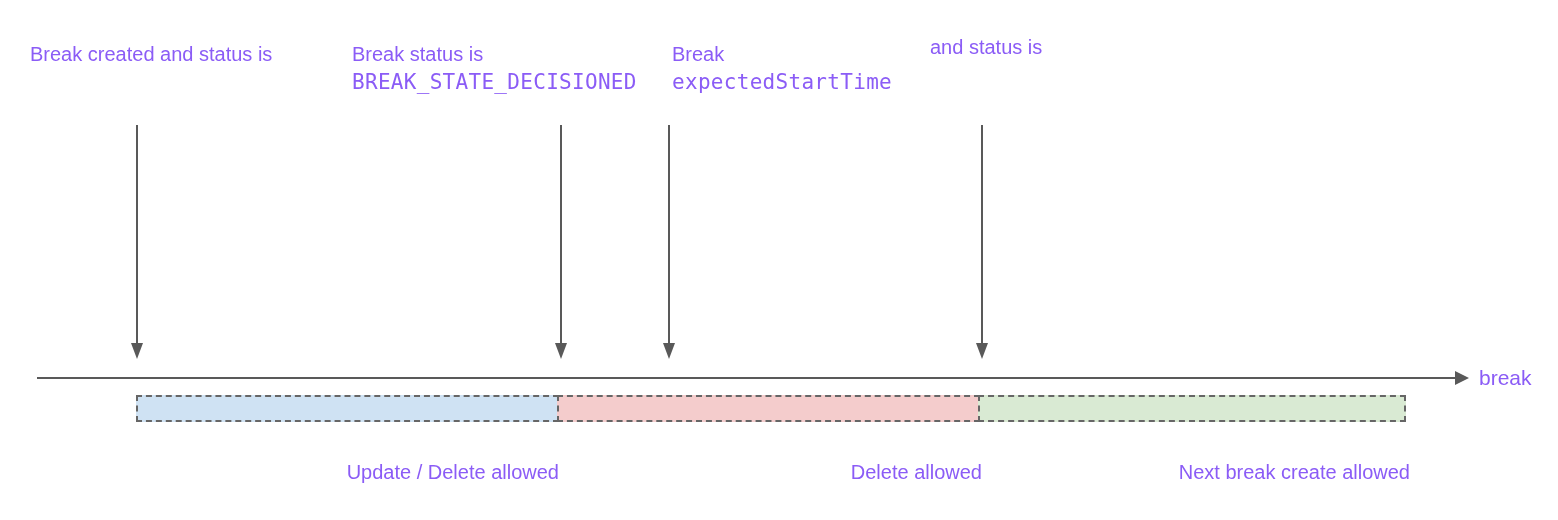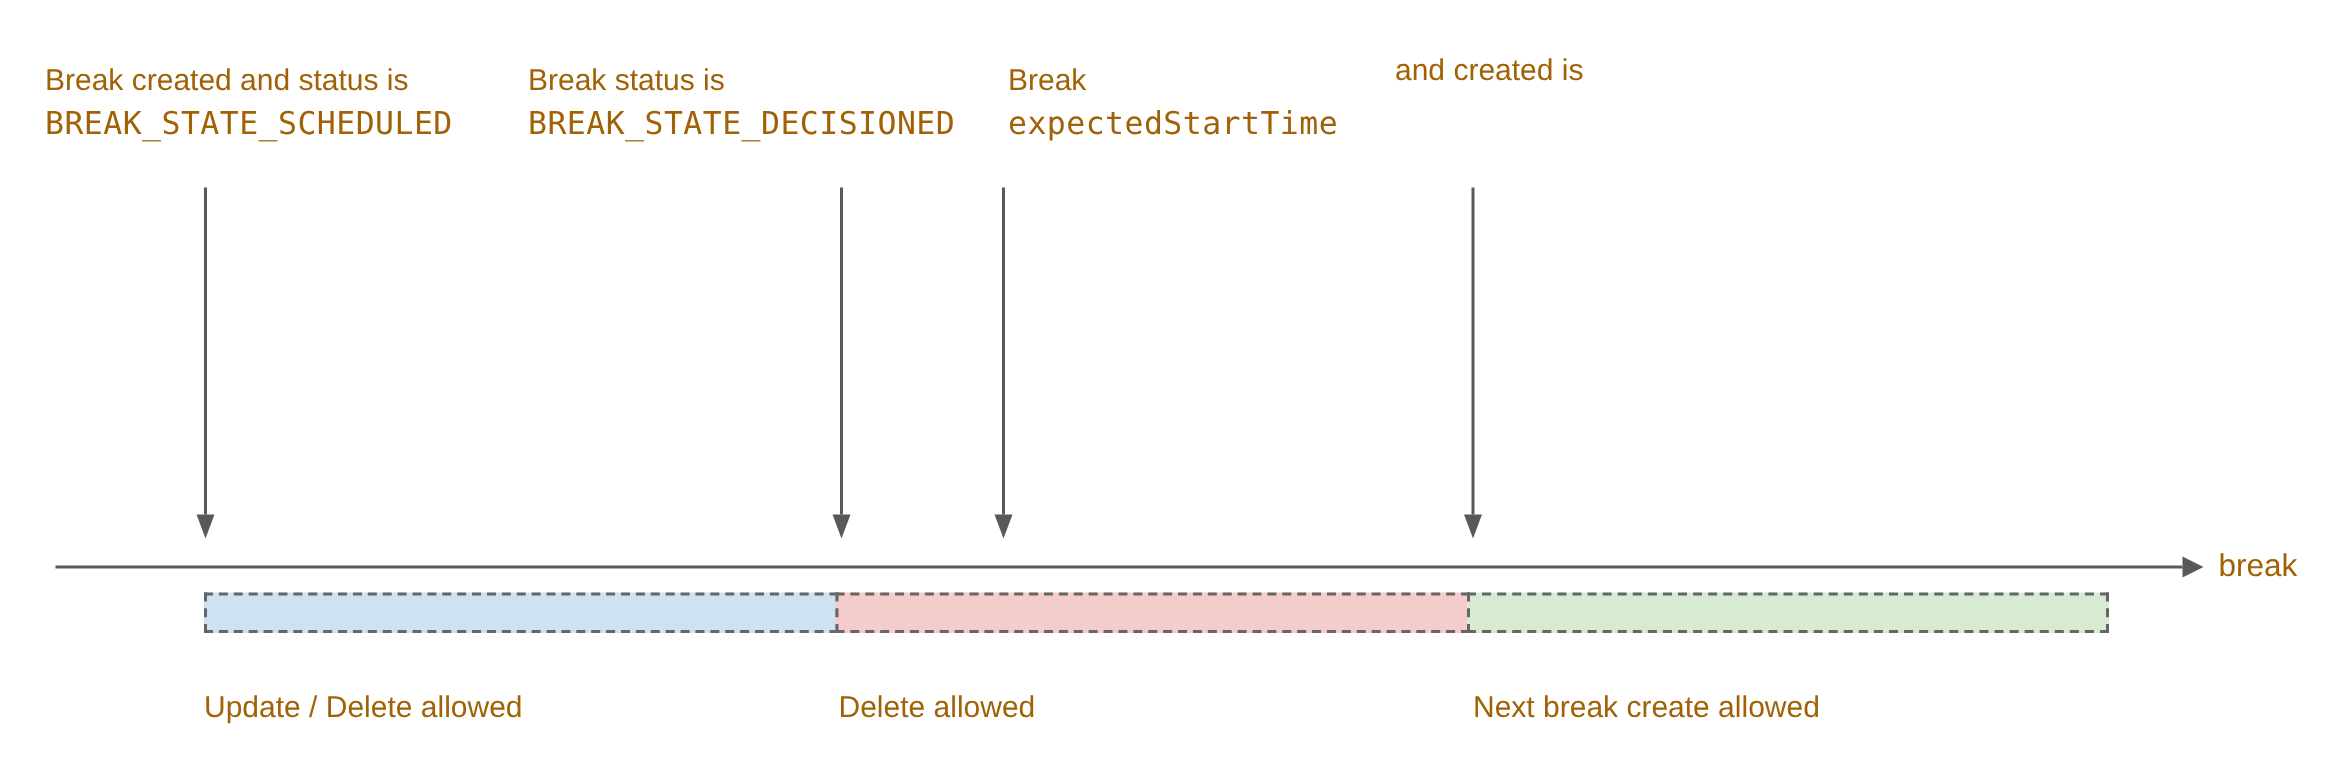--- a/index.html
+++ b/index.html
@@ -2,21 +2,21 @@
 <html><head>
 <meta charset="utf-8">
 <style>
   html, body { margin: 0; padding: 0; background: #ffffff; }
   .canvas {
     position: relative;
     width: 1558px;
     height: 520px;
     background: #ffffff;
     font-family: "Liberation Sans", sans-serif;
-    color: #a16207;
+    color: #8b5cf6;
     overflow: hidden;
   }
 
   
   .annotation { position: absolute; font-size: 20px; line-height: 28px; white-space: nowrap; }
   .annotation .code {
     font-family: "DejaVu Sans Mono", "Liberation Mono", monospace;
     font-size: 21px;
     letter-spacing: 0.3px;
   }
@@ -55,47 +55,46 @@
   .segment {
     box-sizing: border-box;
     height: 27px;
     border: 2px dashed #666666;
   }
   .seg1 { width: 423px; }
   .seg2 { width: 423px; margin-left: -2px; }
   .seg3 { width: 428px; margin-left: -2px; }
 
   
-  .bar-label { position: absolute; top: 458px; font-size: 20px; line-height: 28px; text-align: left; }
+  .bar-label { position: absolute; top: 458px; font-size: 20px; line-height: 28px; text-align: right; }
   .bl1 { left: 136px; width: 423px; }
   .bl2 { left: 559px; width: 423px; }
   .bl3 { left: 982px; width: 428px; }
 </style>
 </head>
 <body>
 
 <div class="canvas">
 
   <div class="annotation a1">
     <div>Break created and status is</div>
-    <div class="code">BREAK_STATE_SCHEDULED</div>
   </div>
 
   <div class="annotation a2">
     <div>Break status is</div>
     <div class="code">BREAK_STATE_DECISIONED</div>
   </div>
 
   <div class="annotation a3">
     <div>Break</div>
     <div class="code">expectedStartTime</div>
   </div>
 
   <div class="annotation a4">
-    <div>and created is</div>
+    <div>and status is</div>
   </div>
 
   <div class="v-arrow va1">
     <div class="shaft"></div>
     <div class="head"></div>
   </div>
   <div class="v-arrow va2">
     <div class="shaft"></div>
     <div class="head"></div>
   </div>

